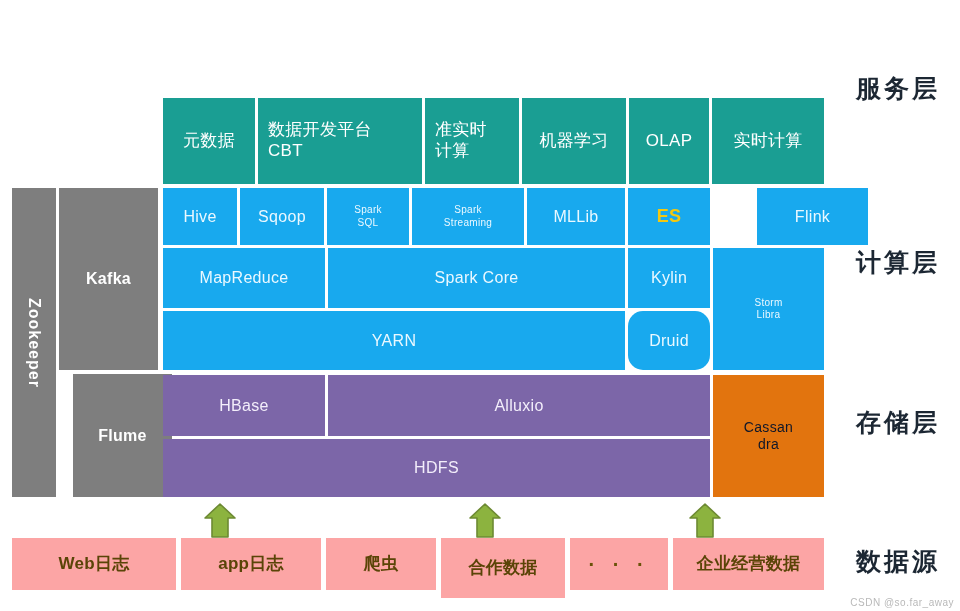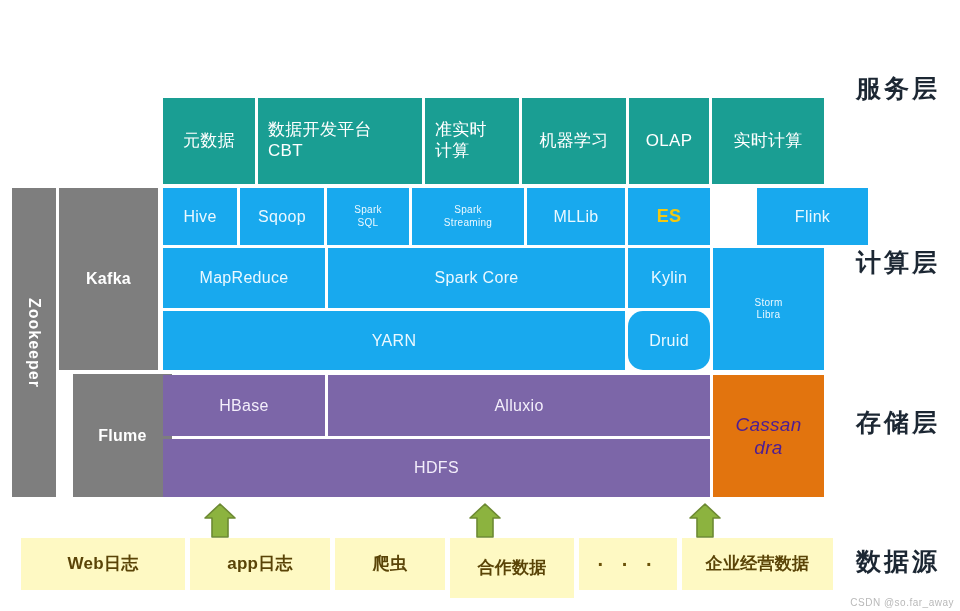--- a/index.html
+++ b/index.html
@@ -23,37 +23,37 @@
     white-space: pre-line;
     letter-spacing: .3px;
   }
 
   
   .teal   { background: #1A9E93; }
   .blue   { background: #18A9EE; }
   .grey   { background: #7E7E7E; font-weight: bold; }
   .purple { background: #7C66A8; }
   .orange { background: #E2740E; }
-  .yellow { background: #fef9c3; color:#4a3606;margin-left:9px; }
+  .yellow { background: #fca5a5; color:#4a3606; }
 
   
   .title-cloud { font-size: 25px; letter-spacing: 2px; }
   .svc { font-size: 17px; padding: 0 6px; }
   .svc.left-align { justify-content:flex-start; text-align:left; padding-left:10px; }
   .tech { font-size: 16px; color:#eaf8ff; }
   .tech-sm { font-size: 10px; color:#eaf8ff; }
   .es { color:#F2C811; font-weight: bold; font-size: 18px; }
   .grey-label { font-size: 16px; color:#fff; }
   .vertical {
     writing-mode: vertical-rl;
     text-orientation: mixed;
     letter-spacing: 1px;
   }
   .purple-t { font-size: 16px; color:#f3eefb; }
-  .orange-t { font-size: 19px; color:#4c1d95;font-style:italic; }
+  .orange-t { font-size: 14px; color:#0f172a; }
   .src { font-size: 17px; font-weight: bold; color:#5a4407; }
   .dots { letter-spacing: 6px; font-size: 20px; font-weight: bold; color:#6a5209; }
 
   
   .layer-label {
     position: absolute;
     font-family: "Liberation Serif", "DejaVu Serif", serif;
     font-weight: bold;
     font-size: 25px;
     color: #1c2733;

